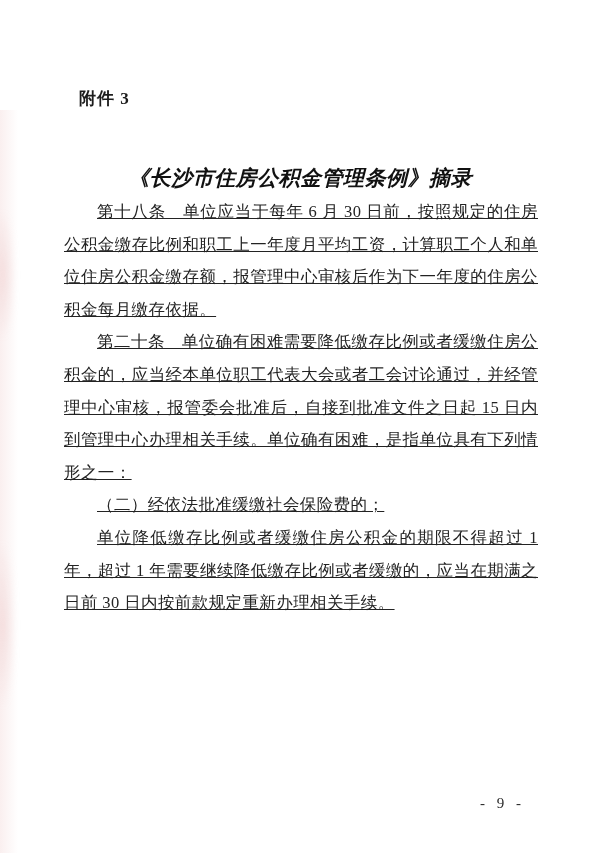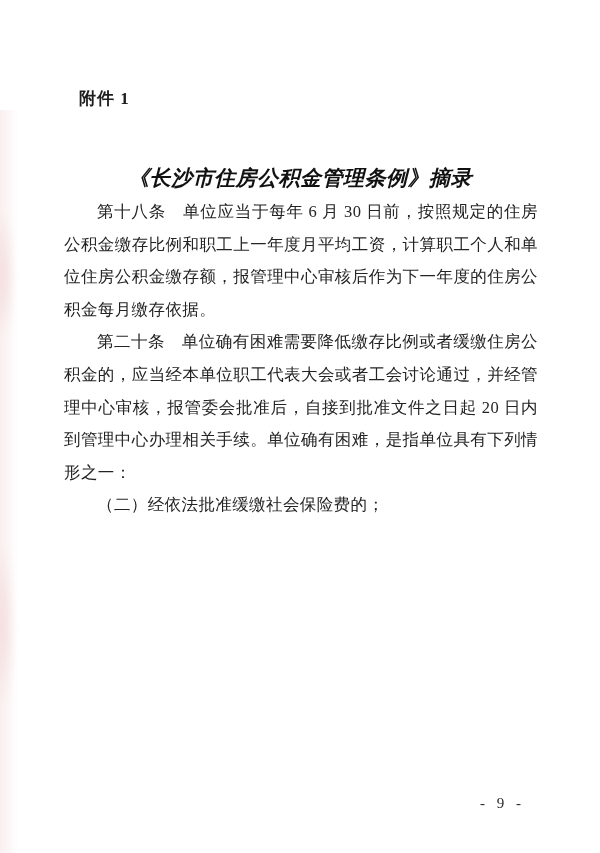--- a/index.html
+++ b/index.html
@@ -69,42 +69,44 @@
   .doc-body p {
     margin: 0;
     font-size: 16.5px;
     line-height: 32.6px;
     text-indent: 2em;
     text-align: justify;
     text-align-last: left;
     letter-spacing: 0.4px;
     color: #232323;
     word-break: break-all;
+    text-decoration: underline;
   }
   .page-number {
     position: absolute;
     left: 480px;
     top: 795px;
     font-size: 15px;
     letter-spacing: 4px;
     color: #2a2a2a;
     white-space: nowrap;
   }
 </style>
 </head>
 <body>
 
 <div class="edge-tint"></div>
 <div class="edge-blob b1"></div>
 <div class="edge-blob b2"></div>
 
-<div class="attachment-label">附件 1</div>
+<div class="attachment-label">附件 3</div>
 
 <h1 class="doc-title">《长沙市住房公积金管理条例》摘录</h1>
 
 <div class="doc-body">
 
 <p>第十八条　单位应当于每年 6 月 30 日前，按照规定的住房公积金缴存比例和职工上一年度月平均工资，计算职工个人和单位住房公积金缴存额，报管理中心审核后作为下一年度的住房公积金每月缴存依据。</p>
-    <p>第二十条　单位确有困难需要降低缴存比例或者缓缴住房公积金的，应当经本单位职工代表大会或者工会讨论通过，并经管理中心审核，报管委会批准后，自接到批准文件之日起 20 日内到管理中心办理相关手续。单位确有困难，是指单位具有下列情形之一：</p>
+    <p>第二十条　单位确有困难需要降低缴存比例或者缓缴住房公积金的，应当经本单位职工代表大会或者工会讨论通过，并经管理中心审核，报管委会批准后，自接到批准文件之日起 15 日内到管理中心办理相关手续。单位确有困难，是指单位具有下列情形之一：</p>
     <p>（二）经依法批准缓缴社会保险费的；</p>
+    <p>单位降低缴存比例或者缓缴住房公积金的期限不得超过 1 年，超过 1 年需要继续降低缴存比例或者缓缴的，应当在期满之日前 30 日内按前款规定重新办理相关手续。</p>
   </div>
 
 <div class="page-number">- 9 -</div>
 
 </body></html>

